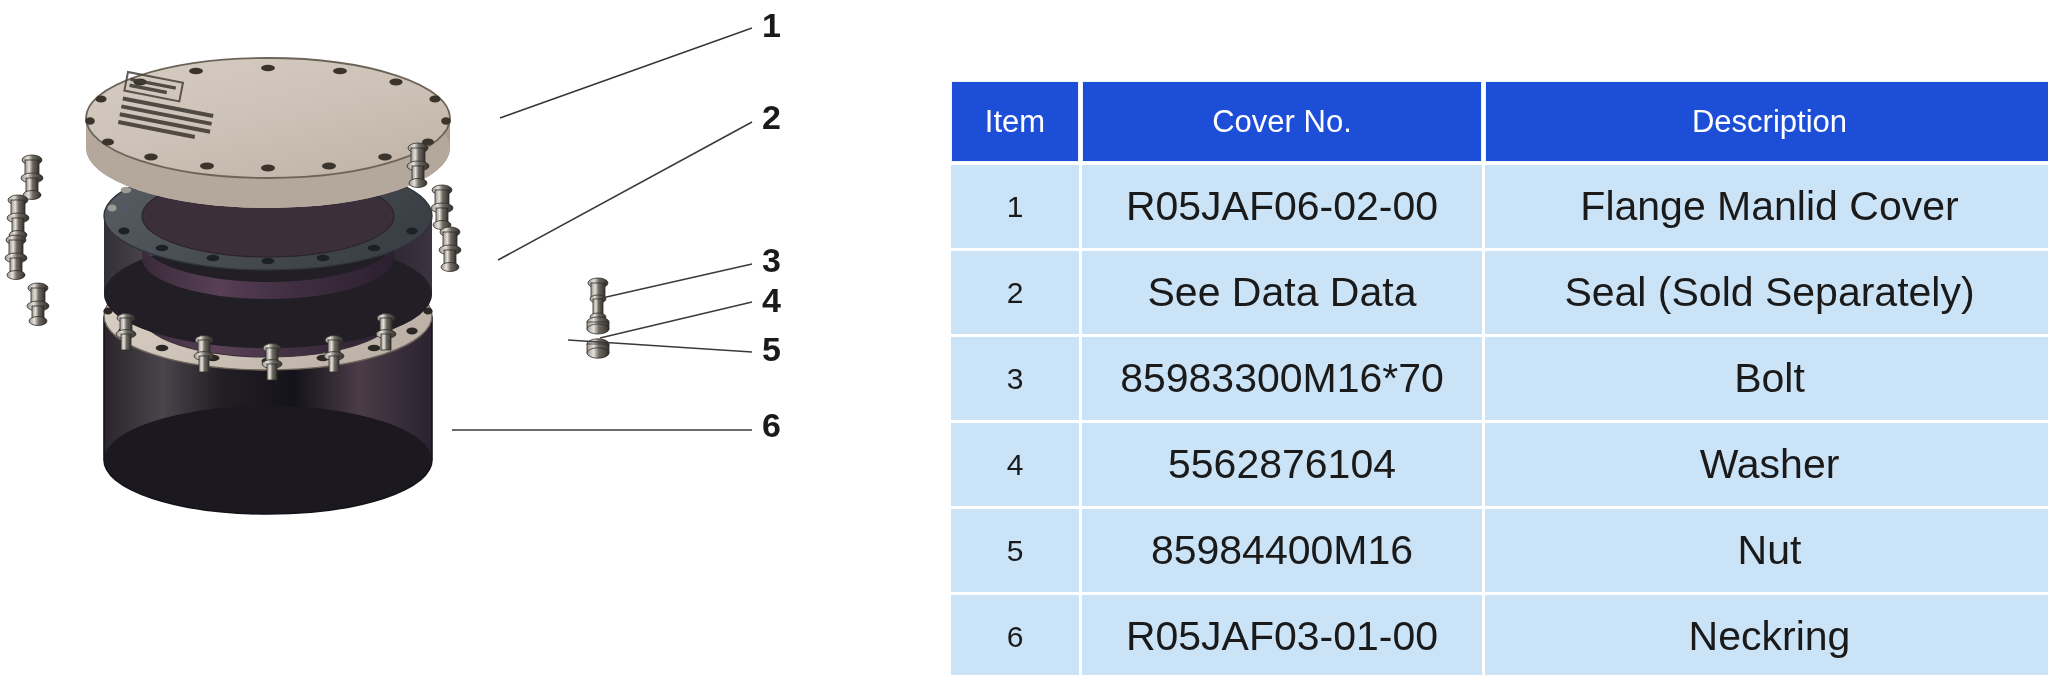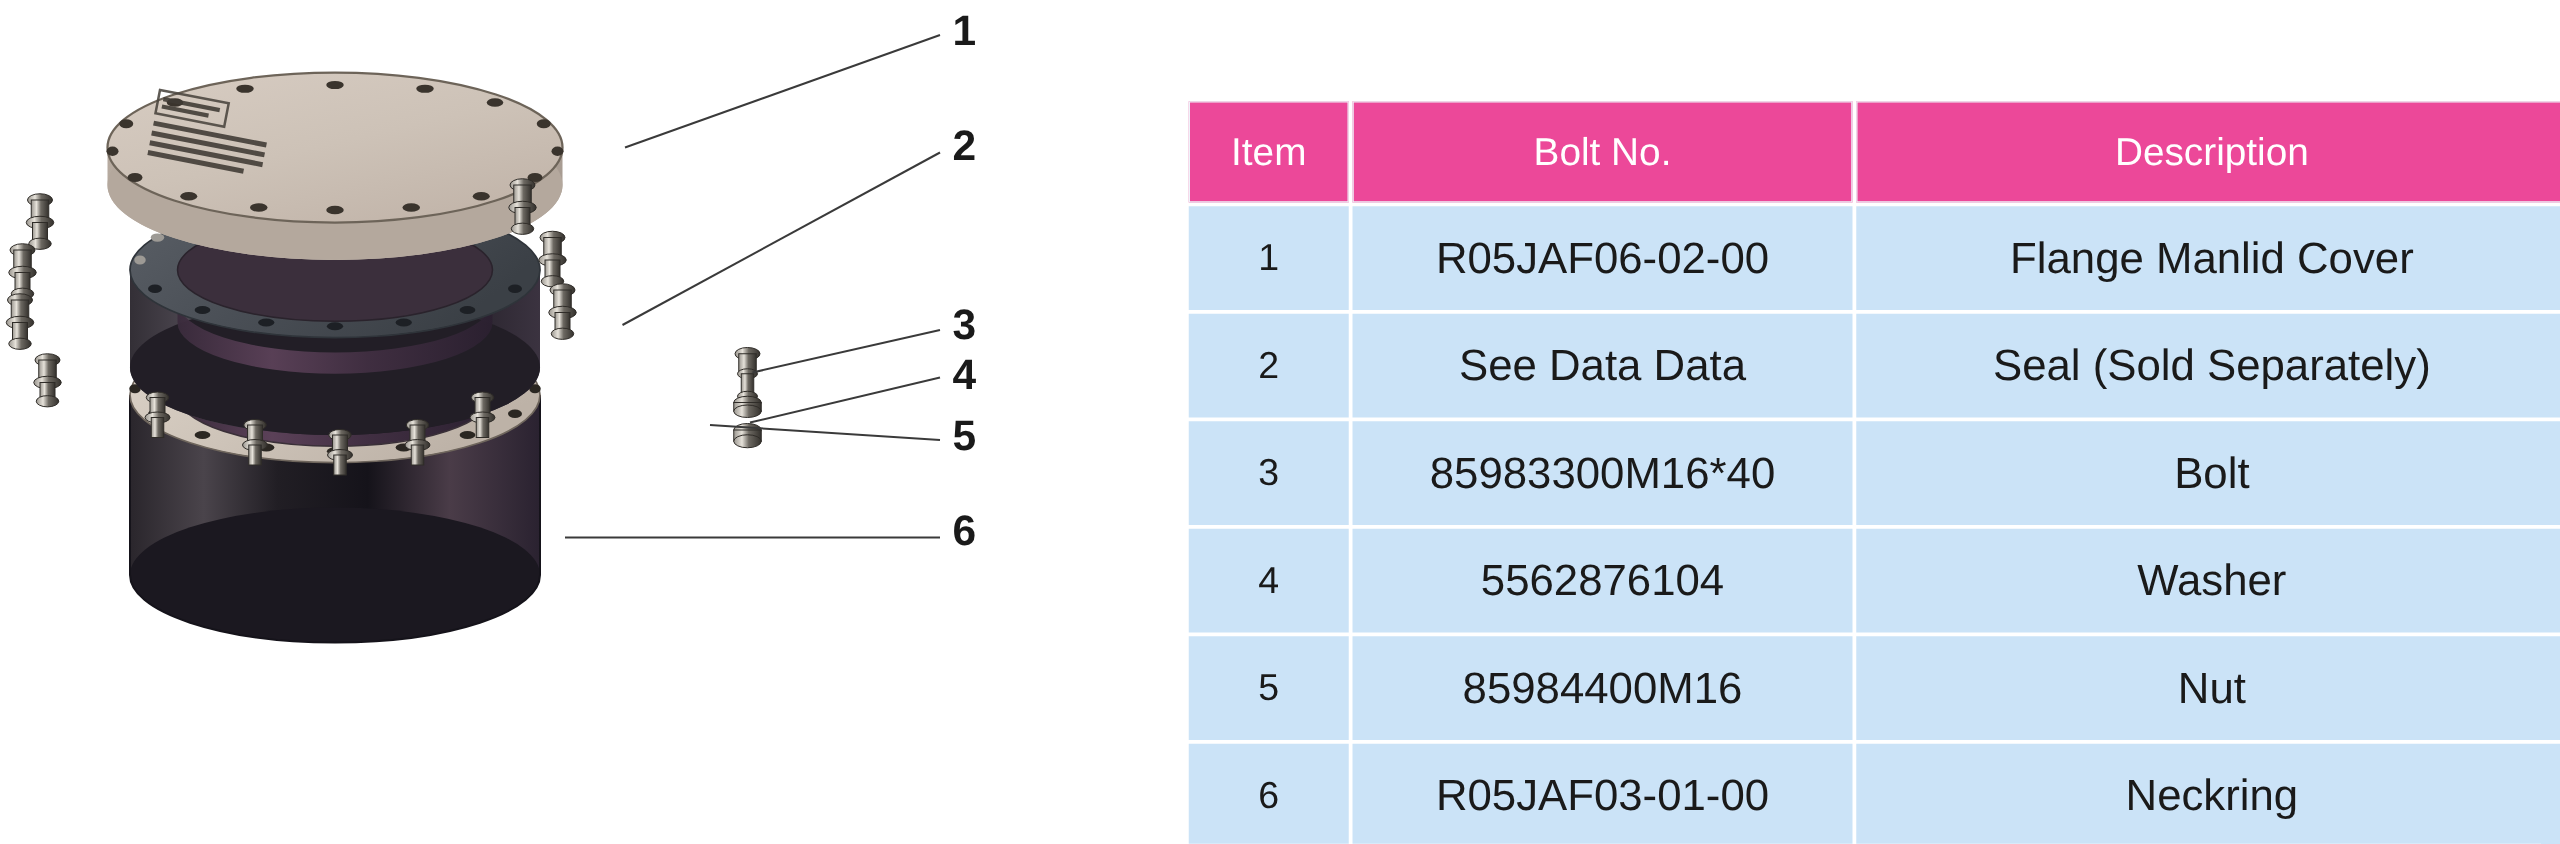--- a/index.html
+++ b/index.html
@@ -45,33 +45,33 @@
     border-collapse: separate;
     border-spacing: 3px;
     width: 1100px;
     table-layout: fixed;
   }
   table.parts col.c-item { width: 128px; }
   table.parts col.c-part { width: 400px; }
   table.parts col.c-desc { width: 569px; }
 
   table.parts thead th {
-    background: #ec4899;
+    background: #1d4ed8;
     color: #ffffff;
     font-size: 31px;
     font-weight: 400;
     height: 81px;
     text-align: center;
     vertical-align: middle;
     border: 1px solid #eef3f9;
   }
   table.parts tbody td {
     background: #CBE3F7;
     color: #1a1a1a;
-    font-size: 35px;
+    font-size: 41px;
     font-weight: 400;
     height: 83px;
     text-align: center;
     vertical-align: middle;
     border: none;
   }
   table.parts tbody td.cell-item { font-size: 30px; }
 </style>
 </head>
 <body>
@@ -355,38 +355,38 @@
   <div id="parts-table-wrap">
     <table class="parts">
       <colgroup>
         <col class="c-item">
           <col class="c-part">
           <col class="c-desc">
       </colgroup>
       <thead>
         <tr>
           <th>Item</th>
-          <th>Bolt No.</th>
+          <th>Cover No.</th>
           <th>Description</th>
         </tr>
       </thead>
       <tbody>
         <tr>
           <td class="cell-item">1</td>
           <td>R05JAF06-02-00</td>
           <td>Flange Manlid Cover</td>
         </tr>
         <tr>
           <td class="cell-item">2</td>
           <td>See Data Data</td>
           <td>Seal (Sold Separately)</td>
         </tr>
         <tr>
           <td class="cell-item">3</td>
-          <td>85983300M16*40</td>
+          <td>85983300M16*70</td>
           <td>Bolt</td>
         </tr>
         <tr>
           <td class="cell-item">4</td>
           <td>5562876104</td>
           <td>Washer</td>
         </tr>
         <tr>
           <td class="cell-item">5</td>
           <td>85984400M16</td>

